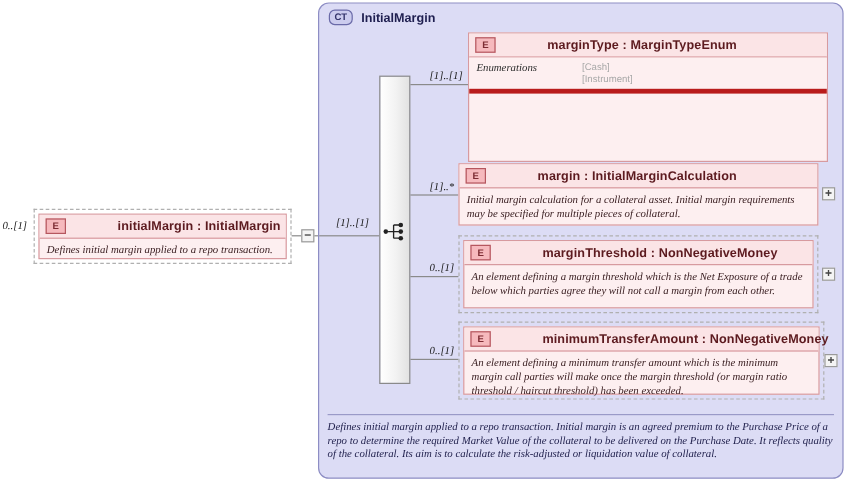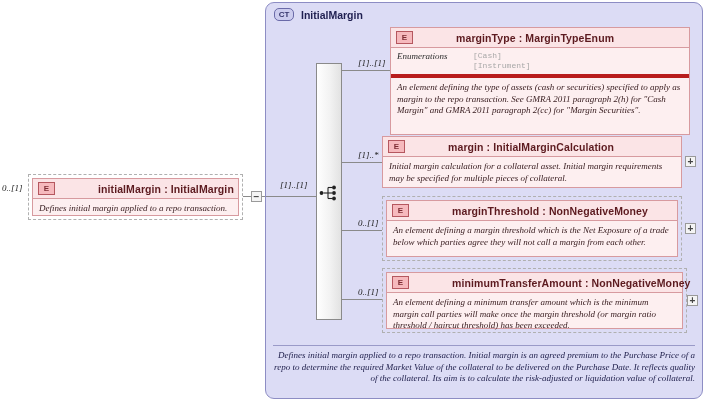--- a/index.html
+++ b/index.html
@@ -115,24 +115,25 @@
     background: #fdeff0;
   }
   .enumlabel {
     font-family: "Liberation Serif", serif;
     font-style: italic;
     font-size: 9px;
     color: #2c2c2c;
     flex: 0 0 76px;
   }
   .enumvals {
-    font-family: Liberation Mono, monospace;
+    font-family: Liberation Sans, sans-serif;
     font-size: 8px;
     color: #a8a8a8;
     line-height: 10px;
+    margin-left: 12px;
   }
 
   
   .ctbox {
     position: absolute;
     box-sizing: border-box;
     background: #dcdcf5;
     border: 1px solid #8d8dc4;
     border-radius: 9px;
   }
@@ -170,21 +171,20 @@
     left: 8px;
     right: 8px;
     bottom: 6px;
     border-top: 1px solid #9a9ac8;
     padding-top: 4px;
     font-family: "Liberation Serif", serif;
     font-style: italic;
     font-size: 9px;
     line-height: 11.5px;
     color: #23234f;
-    text-align: right;
   }
 
   
   .seqbar {
     position: absolute;
     box-sizing: border-box;
     border: 1px solid #8a8a8a;
     background: linear-gradient(to right, #ffffff 0%, #f2f2f2 55%, #e2e2e2 100%);
   }
   .seqicon {
@@ -247,21 +247,20 @@
     <span class="eicon">E</span>
     <span class="etitle">marginType : MarginTypeEnum</span>
   </div>
   <div class="enumrow">
     <span class="enumlabel">Enumerations</span>
     <span class="enumvals">
       <span>[Cash]</span><br>
       <span>[Instrument]</span>
     </span>
   </div>
-  <div class="edesc">An element defining the type of assets (cash or securities) specified to apply as margin to the repo transaction. See GMRA 2011 paragraph 2(h) for "Cash Margin" and GMRA 2011 paragraph 2(cc) for "Margin Securities".</div>
 </div>
 
 <div class="line hline" style="left:342px; top:162px; width:40px;"></div>
 <div class="card" style="left:358px; top:150px;">[1]..*</div>
 
 <div class="elembox" style="left:382px; top:136px; width:300px; height:52px;">
   <div class="ehead">
     <span class="eicon">E</span>
     <span class="etitle">margin    : InitialMarginCalculation</span>
   </div>

